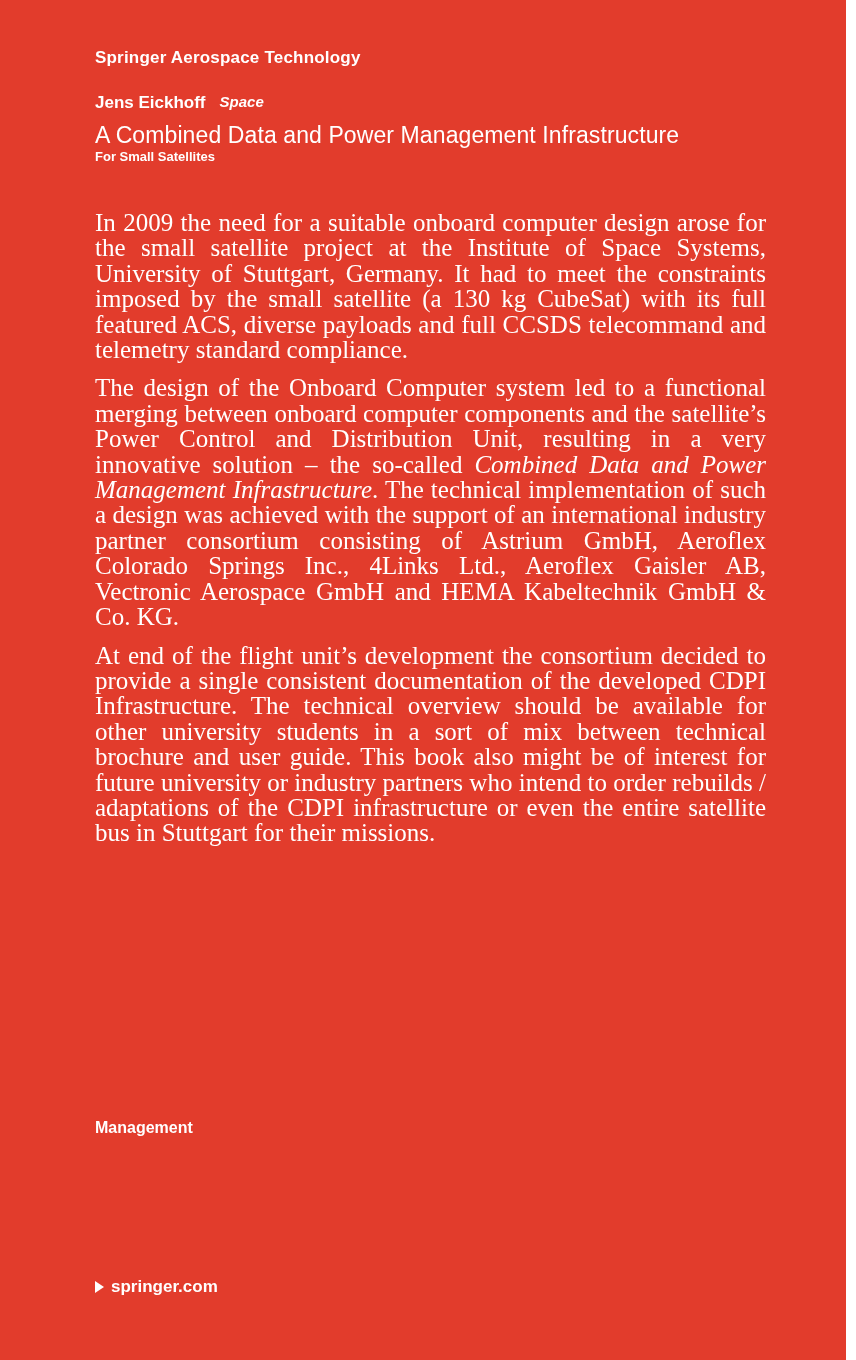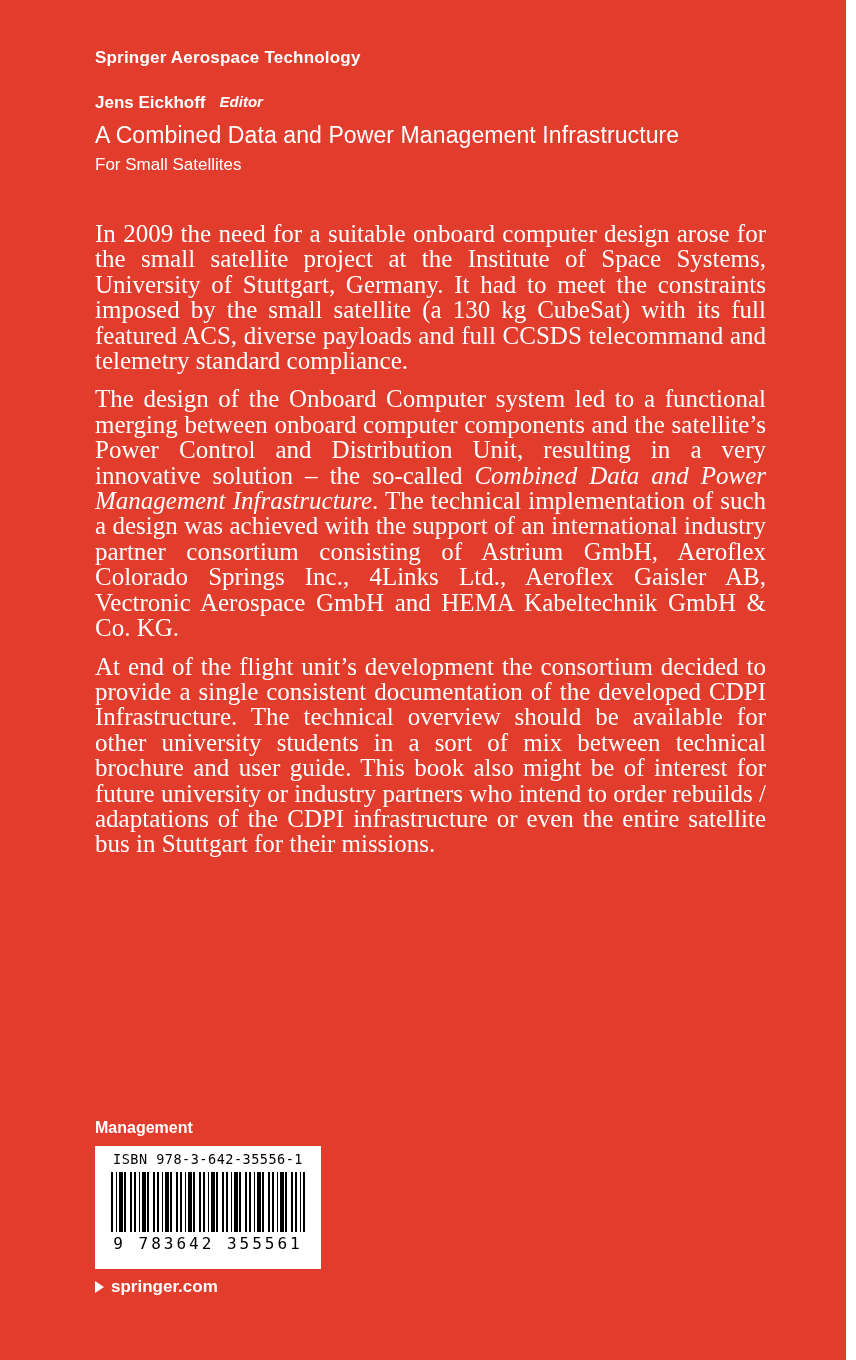--- a/index.html
+++ b/index.html
@@ -42,23 +42,22 @@
     font-size:15px;
     margin-left:14px;
   }
   .title{
     margin-top:9px;
     font-weight:400;
     font-size:23px;
     letter-spacing:.1px;
   }
   .subtitle{
-    margin-top:6px;
-    font-weight:400;
-    font-size:17px;
+    font-weight:700;
+    font-size:13px;
   }
   .blurb{
     margin-top:46px;
     font-family:"Liberation Serif",serif;
     font-size:25px;
     line-height:25.4px;
     text-align:justify;
   }
   .blurb p{margin:0 0 13px 0;}
   .italic{font-style:italic;}
@@ -121,41 +120,36 @@
 <body>
 
 <div class="cover">
 
   <div class="content">
 
     <div class="series">Springer Aerospace Technology</div>
 
     <div class="editor-line">
       <span class="editor-name">Jens Eickhoff</span>
-      <span class="editor-role">Editor</span>
+      <span class="editor-role">Space</span>
     </div>
 
     <div class="title">A Combined Data and Power Management Infrastructure</div>
 
     <div class="subtitle">For Small Satellites</div>
 
     <div class="blurb">
       <p>In 2009 the need for a suitable onboard computer design arose for the small satellite project at the Institute of Space Systems, University of Stuttgart, Germany. It had to meet the constraints imposed by the small satellite (a 130 kg CubeSat) with its full featured ACS, diverse payloads and full CCSDS telecommand and telemetry standard compliance.</p>
       <p><span>The design of the Onboard Computer system led to a functional merging between onboard computer components and the satellite’s Power Control and Distribution Unit, resulting in a very innovative solution – the so-called </span><span class="italic">Combined Data and Power Management Infrastructure</span><span>. The technical implementation of such a design was achieved with the support of an international industry partner consortium consisting of Astrium GmbH, Aeroflex Colorado Springs Inc., 4Links Ltd., Aeroflex Gaisler AB, Vectronic Aerospace GmbH and HEMA Kabeltechnik GmbH &amp; Co. KG.</span></p>
       <p>At end of the flight unit’s development the consortium decided to provide a single consistent documentation of the developed CDPI Infrastructure. The technical overview should be available for other university students in a sort of mix between technical brochure and user guide. This book also might be of interest for future university or industry partners who intend to order rebuilds / adaptations of the CDPI infrastructure or even the entire satellite bus in Stuttgart for their missions.</p>
     </div>
 
   </div>
 
   <div class="category">Management</div>
 
-  <div class="barcode-box">
-    <div class="isbn-label">ISBN 978-3-642-35556-1</div>
-    <div class="barcode-bars"></div>
-    <div class="isbn-number">9 783642 355561</div>
-  </div>
 
   <div class="springer-line">
     <span class="arrow-icon"></span>
     <span class="springer-url">springer.com</span>
   </div>
 
 </div>
 
 </body></html>

